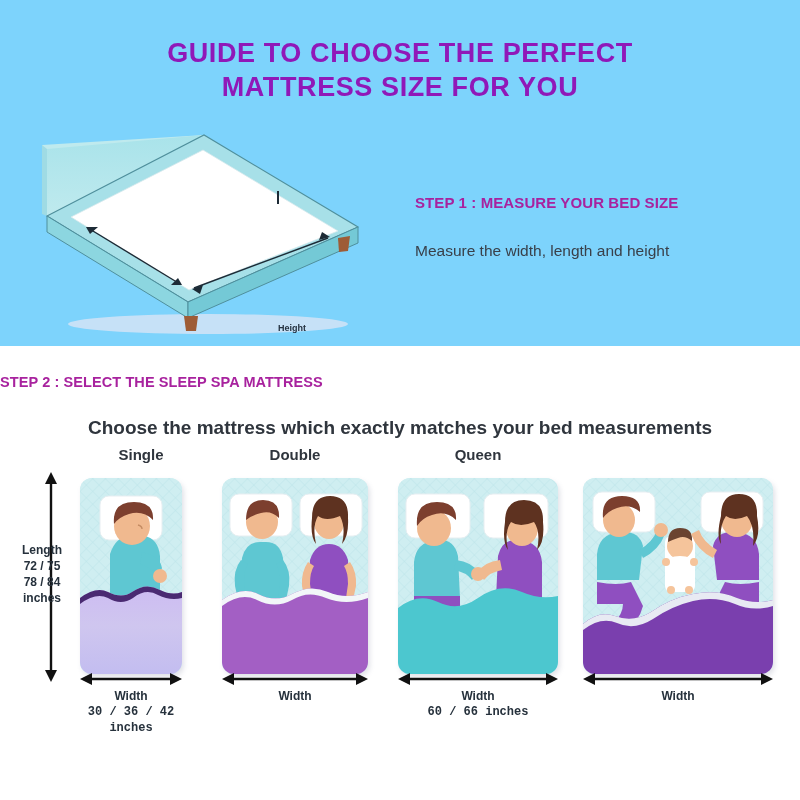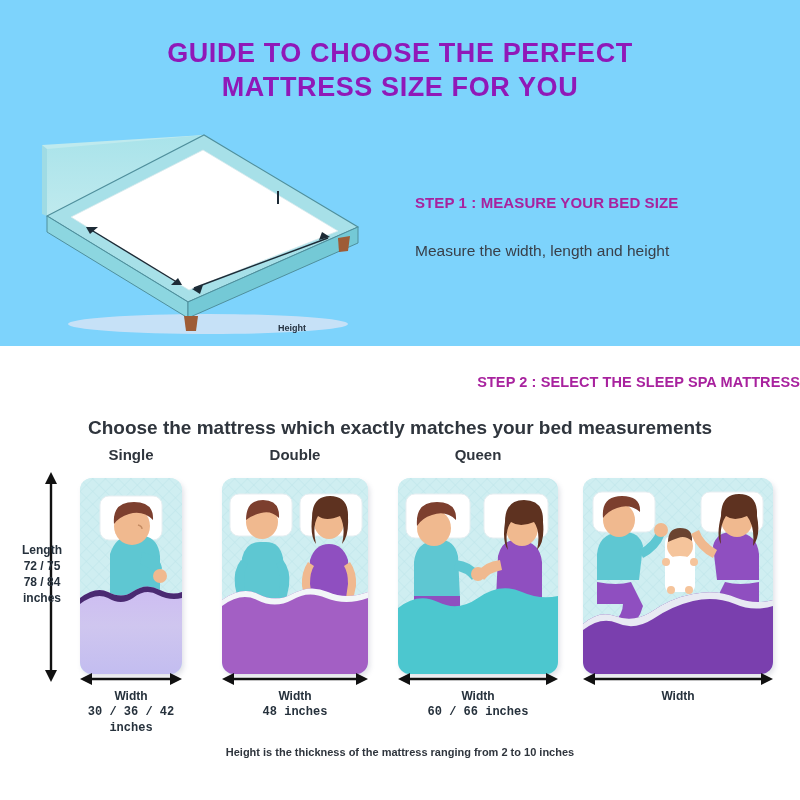--- a/index.html
+++ b/index.html
@@ -76,21 +76,21 @@
     position: absolute;
     left: 0; top: 346px;
     width: 800px; height: 454px;
     background: #ffffff;
   }
 
   .step2-head {
     position: absolute;
     left: 0; top: 28px;
     width: 800px;
-    text-align: right;
+    text-align: left;
     font-size: 14.5px;
     font-weight: bold;
     color: #a8229e;
     letter-spacing: 0.1px;
   }
   .step2-sub {
     position: absolute;
     left: 0; top: 71px;
     width: 800px;
     text-align: center;
@@ -235,21 +235,21 @@
       <polygon points="7,0 13,12 1,12" fill="#111111"></polygon>
       <polygon points="7,210 13,198 1,198" fill="#111111"></polygon>
     </svg>
     <div class="length-text">
       <div>Length</div>
       <div>72 / 75</div>
       <div>78 / 84</div>
       <div>inches</div>
     </div>
 
-    <div class="card-title" style="left:80px; width:102px;">Single</div>
+    <div class="card-title" style="left:90px; width:102px;">Single</div>
     <div class="mattress" style="left:80px; width:102px; height:196px;">
       <svg width="102" height="196" viewBox="0 0 102 196">
         <defs>
           <pattern id="qs" width="9" height="9" patternUnits="userSpaceOnUse" patternTransform="rotate(45)">
             <rect width="9" height="9" fill="#cfeef1"></rect>
             <path d="M0 0 L0 9 M0 0 L9 0" stroke="#bde5ea" stroke-width="1"></path>
           </pattern>
           <linearGradient id="sBlank" x1="0" y1="0" x2="0" y2="1">
             <stop offset="0%" stop-color="#cdbcf2"></stop>
             <stop offset="45%" stop-color="#cfc6ef"></stop>
@@ -310,21 +310,20 @@
         <path d="M0 122 q20 -14 36 -6 q18 9 34 0 q18 -10 36 -2 q18 8 40 0 l0 6 q-22 8 -42 0 q-18 -8 -34 2 q-17 9 -35 0 q-16 -8 -35 6 z" fill="#f2f6f8"></path>
       </svg>
     </div>
     <svg class="width-arrow" style="left:222px; width:146px;" width="146" height="14" viewBox="0 0 146 14">
       <line x1="8" y1="7" x2="138" y2="7" stroke="#111111" stroke-width="2.4"></line>
       <polygon points="0,7 12,1 12,13" fill="#111111"></polygon>
       <polygon points="146,7 134,1 134,13" fill="#111111"></polygon>
     </svg>
     <div class="width-label" style="left:212px; width:166px;">
       <span class="wl-title">Width</span>
-      <span class="wl-value">48 inches</span>
     </div>
 
     <div class="card-title" style="left:398px; width:160px;">Queen</div>
     <div class="mattress" style="left:398px; width:160px; height:196px;">
       <svg width="160" height="196" viewBox="0 0 160 196">
         <rect width="160" height="196" fill="url(#qs)"></rect>
         <rect x="8" y="16" width="64" height="44" rx="9" fill="#ffffff" stroke="#e7eef1"></rect>
         <rect x="86" y="16" width="64" height="44" rx="9" fill="#ffffff" stroke="#e7eef1"></rect>
 
         <path d="M16 84 q2 -20 22 -22 q18 -2 22 16 l2 42 -46 0 z" fill="#5ec7d2"></path>
@@ -388,14 +387,13 @@
       <line x1="8" y1="7" x2="182" y2="7" stroke="#111111" stroke-width="2.4"></line>
       <polygon points="0,7 12,1 12,13" fill="#111111"></polygon>
       <polygon points="190,7 178,1 178,13" fill="#111111"></polygon>
     </svg>
     <div class="width-label" style="left:588px; width:180px;">
       <span class="wl-title">Width</span>
     </div>
 
   </div>
 
-  <div class="footnote">Height is the thickness of the mattress ranging from 2 to 10 inches</div>
 </div>
 
 </body></html>

